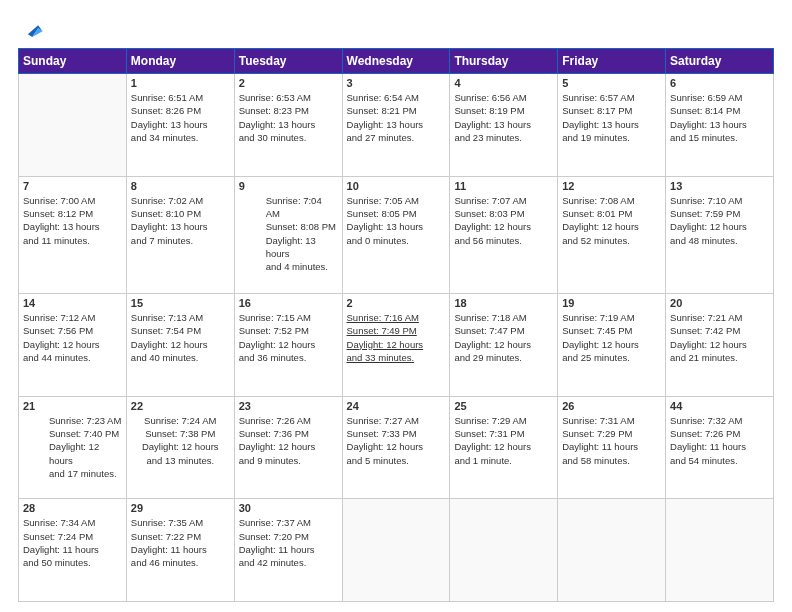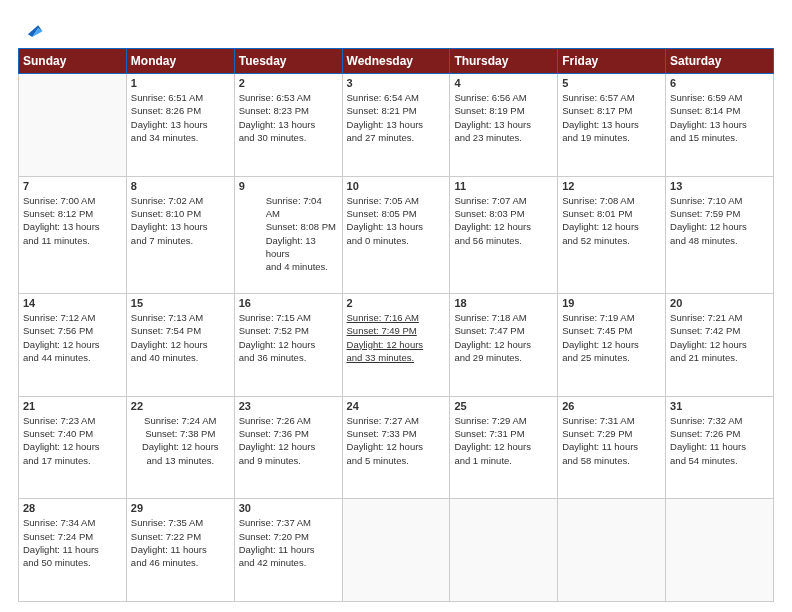--- a/index.html
+++ b/index.html
@@ -55,21 +55,21 @@
       color: #555;
     }
     .calendar {
       flex: 1;
       border: 1px solid #ccc;
       border-collapse: collapse;
       width: 100%;
       table-layout: fixed;
     }
     .calendar th {
-      background: #7f1d1d;
+      background: #4c1d95;
       color: #fff;
       font-size: 12px;
       font-weight: bold;
       padding: 5px 4px;
       text-align: left;
       border: 1px solid #1565c0;
     }
     .calendar td {
       vertical-align: top;
       border: 1px solid #ccc;
@@ -268,21 +268,21 @@
             <span class="day-num">20</span>
             <div class="cell-content" style="white-space: pre-line;">Sunrise: 7:21 AM
 Sunset: 7:42 PM
 Daylight: 12 hours
 and 21 minutes.</div>
           </td>
         </tr>
         <tr>
           <td>
             <span class="day-num">21</span>
-            <div class="cell-content" style="white-space: pre-line;">Sunrise: 7:23 AM
+            <div class="cell-content" style="white-space: pre-line; margin-left: 26px;">Sunrise: 7:23 AM
 Sunset: 7:40 PM
 Daylight: 12 hours
 and 17 minutes.</div>
           </td>
           <td>
             <span class="day-num">22</span>
             <div class="cell-content" style="white-space: pre-line; text-align: center;">Sunrise: 7:24 AM
 Sunset: 7:38 PM
 Daylight: 12 hours
 and 13 minutes.</div>
@@ -309,21 +309,21 @@
 and 1 minute.</div>
           </td>
           <td>
             <span class="day-num">26</span>
             <div class="cell-content" style="white-space: pre-line;">Sunrise: 7:31 AM
 Sunset: 7:29 PM
 Daylight: 11 hours
 and 58 minutes.</div>
           </td>
           <td>
-            <span class="day-num">31</span>
+            <span class="day-num">44</span>
             <div class="cell-content" style="white-space: pre-line;">Sunrise: 7:32 AM
 Sunset: 7:26 PM
 Daylight: 11 hours
 and 54 minutes.</div>
           </td>
         </tr>
         <tr>
           <td>
             <span class="day-num">28</span>
             <div class="cell-content" style="white-space: pre-line;">Sunrise: 7:34 AM

